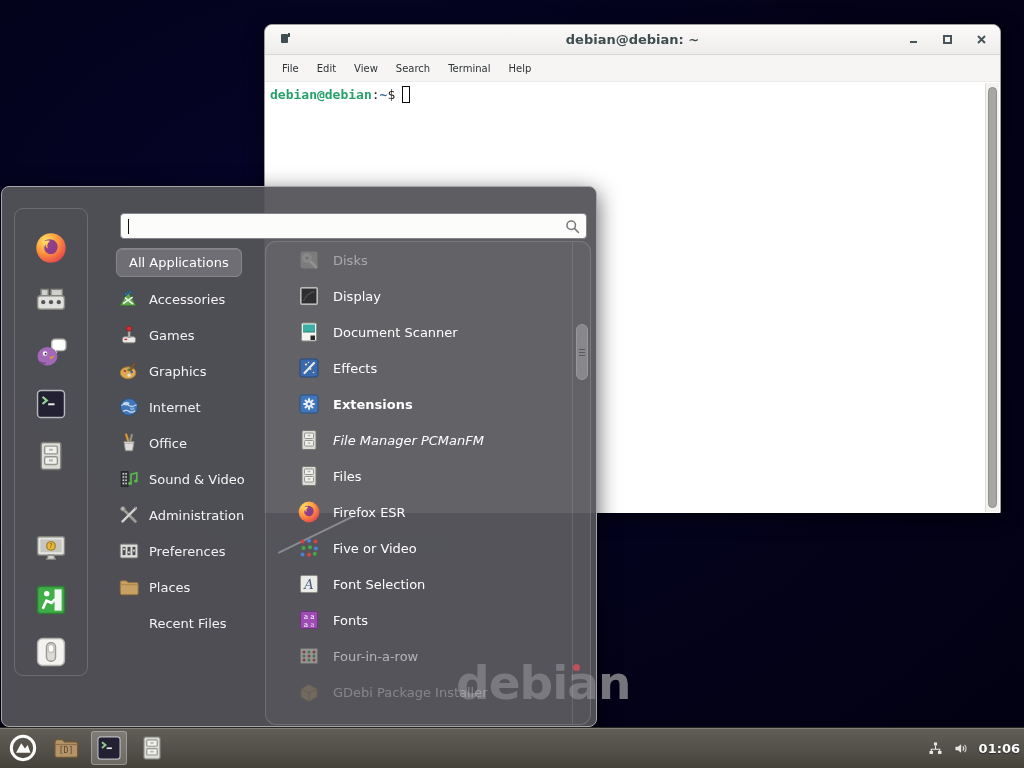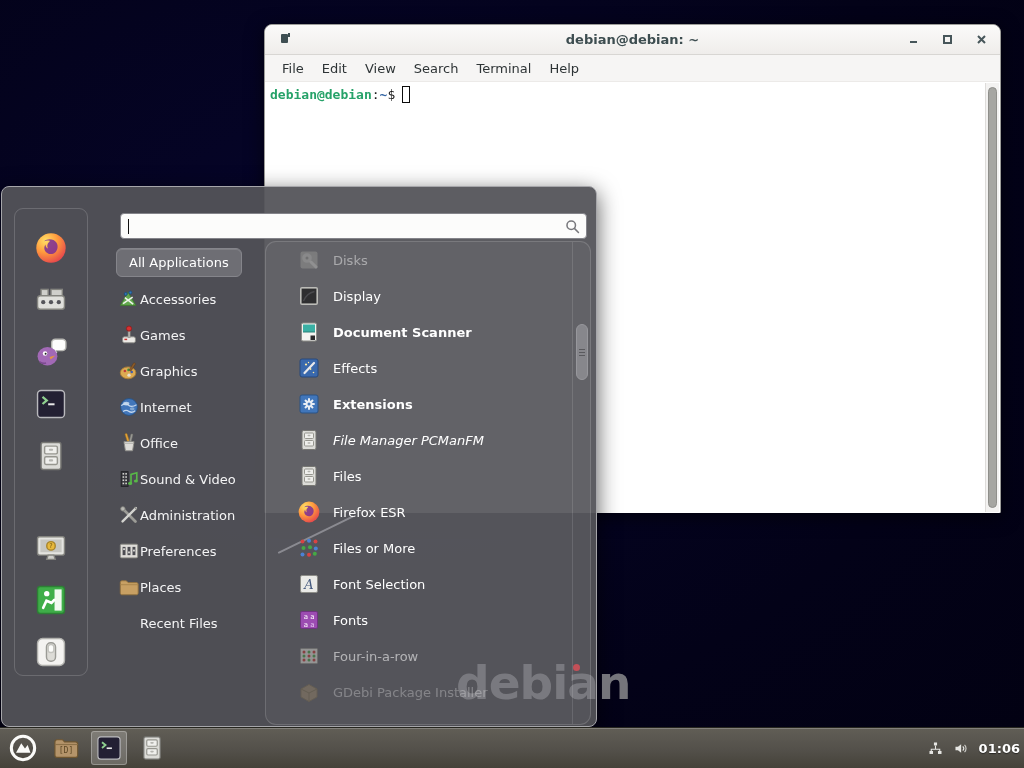--- a/index.html
+++ b/index.html
@@ -32,21 +32,21 @@
   .win-title {
     position:absolute; left:0; right:0; text-align:center;
     font-size:13px; font-weight:bold; color:#3d4d50;
   }
   .win-controls { position:absolute; right:12px; top:0; height:100%; display:flex; align-items:center; gap:21px; }
   .win-btn { width:13px; height:13px; display:flex; align-items:center; justify-content:center; }
   .menubar {
     height:27px; background:#f6f5f4; border-bottom:1px solid #eceae8;
     display:flex; align-items:center; padding-left:8px;
   }
-  .mb-item { font-size:13px; color:#2e3436; padding:2px 9px; }
+  .mb-item { font-size:10px; color:#2e3436; padding:2px 9px; }
   .term-content { position:relative; height:431px; background:#fff; border-radius:0 0 1px 1px; }
   .prompt-line {
     position:absolute; left:5px; top:4px;
     font-family:"DejaVu Sans Mono","Liberation Mono",monospace; font-size:13px; color:#1b1b1b;
     display:flex; align-items:center;
   }
   .p-user { color:#26a269; font-weight:bold; }
   .p-path { color:#3465a4; font-weight:bold; }
   .term-cursor { display:inline-block; width:8px; height:17px; border:1.5px solid #0b0b0b; margin-left:7px; }
   .term-scroll {
@@ -89,21 +89,21 @@
   }
   .fav-btn { width:34px; height:34px; }
   .fav-spacer { height:22px; flex:none; }
   .cat-col { position:absolute; left:112px; top:61px; width:150px; }
   .all-apps-btn {
     display:inline-block; background:#6e6e74; border:1px solid #85858b; border-radius:6px;
     color:#fff; font-size:13px; padding:6px 12px; margin-left:2px;
     box-shadow:inset 0 1px 0 rgba(255,255,255,.12);
   }
   .cat-list { margin-top:4px; }
-  .cat-row { height:36px; display:flex; align-items:center; padding-left:4px; }
+  .cat-row { height:36px; display:flex; align-items:center; gap:9px; padding-left:4px; }
   .cat-label { font-size:13px; color:#f4f4f5; white-space:nowrap; }
   .apps-panel {
     position:absolute; left:263px; top:54px; width:326px; height:484px; z-index:1;
     border:1px solid rgba(255,255,255,.15); border-radius:11px;
     background:rgba(255,255,255,.035); overflow:hidden;
   }
   .app-row { height:36px; display:flex; align-items:center; gap:12px; padding-left:31px; padding-right:26px; }
   .app-label { font-size:13px; color:#ffffff; white-space:nowrap; }
   .apps-scrollbar {
     position:absolute; top:0; bottom:0; left:306px; width:20px;
@@ -418,21 +418,21 @@
         <div class="app-row" style="opacity: 1;">
           <span class="icon i24">
             <svg viewBox="0 0 24 24" width="100%" height="100%">
               <rect x="3" y="3" width="18" height="18" rx="2" fill="#bcbcb8"></rect>
               <rect x="4.6" y="4.6" width="14.8" height="14.8" fill="#2e2e30"></rect>
               <path d="M6.5 17 C9 11 13 8.5 17.5 7.5" stroke="#4a4a4e" stroke-width="1.3" fill="none"></path>
             </svg>
           </span>
           <span class="app-label">Display</span>
         </div>
-        <div class="app-row" style="opacity: 1; font-weight: bold;">
+        <div class="app-row" style="opacity: 1;">
           <span class="icon i24">
             <svg viewBox="0 0 24 24" width="100%" height="100%">
               <rect x="4.5" y="3" width="15" height="18" rx="1.5" fill="#f4f4f1" stroke="#8d8d88"></rect>
               <rect x="6" y="4.5" width="12" height="7.5" fill="#3ab0a4"></rect>
               <path d="M6 12 h12" stroke="#2a8078"></path>
               <rect x="13.5" y="15.5" width="4.5" height="4.5" fill="#2a2a2c"></rect>
             </svg>
           </span>
           <span class="app-label">Document Scanner</span>
         </div>
@@ -502,21 +502,21 @@
               <circle cx="12" cy="4.8" r="2" fill="#4b82d6"></circle>
               <circle cx="18.5" cy="5.5" r="2" fill="#d84343"></circle>
               <circle cx="6.5" cy="12" r="2" fill="#45a845"></circle>
               <circle cx="13" cy="11.2" r="2" fill="#45a845"></circle>
               <circle cx="18.8" cy="12.5" r="2" fill="#4b82d6"></circle>
               <circle cx="5.5" cy="18.5" r="2" fill="#4b82d6"></circle>
               <circle cx="12" cy="18.8" r="2" fill="#d84343"></circle>
               <circle cx="17.8" cy="17.8" r="2" fill="#45a845"></circle>
             </svg>
           </span>
-          <span class="app-label">Files or More</span>
+          <span class="app-label">Five or Video</span>
         </div>
         <div class="app-row" style="opacity: 1;">
           <span class="icon i24">
             <svg viewBox="0 0 24 24" width="100%" height="100%">
               <rect x="3.5" y="3.5" width="17" height="17" rx="1.5" fill="#eaeae7" stroke="#8d8d88"></rect>
               <text x="12" y="16.8" font-size="13" font-style="italic" font-family="DejaVu Serif,serif" fill="#44597e" text-anchor="middle">A</text>
             </svg>
           </span>
           <span class="app-label">Font Selection</span>
         </div>

